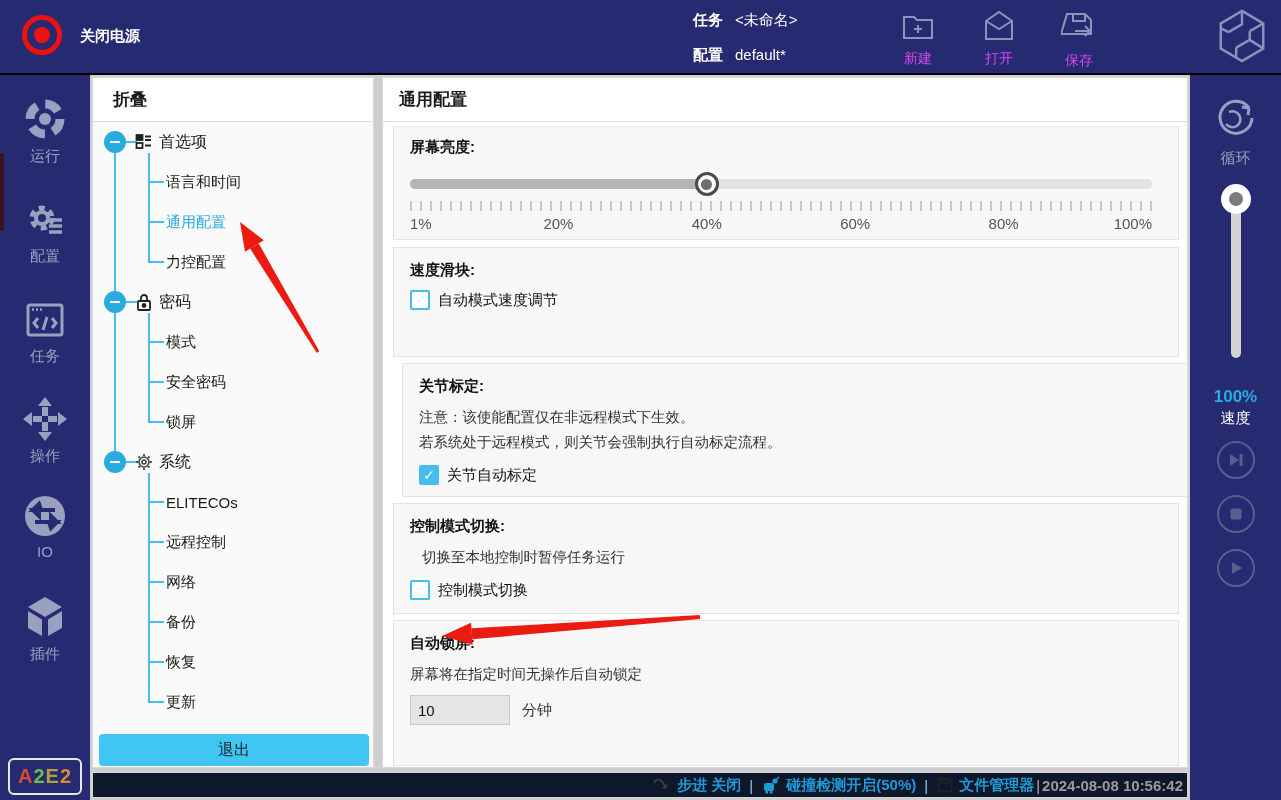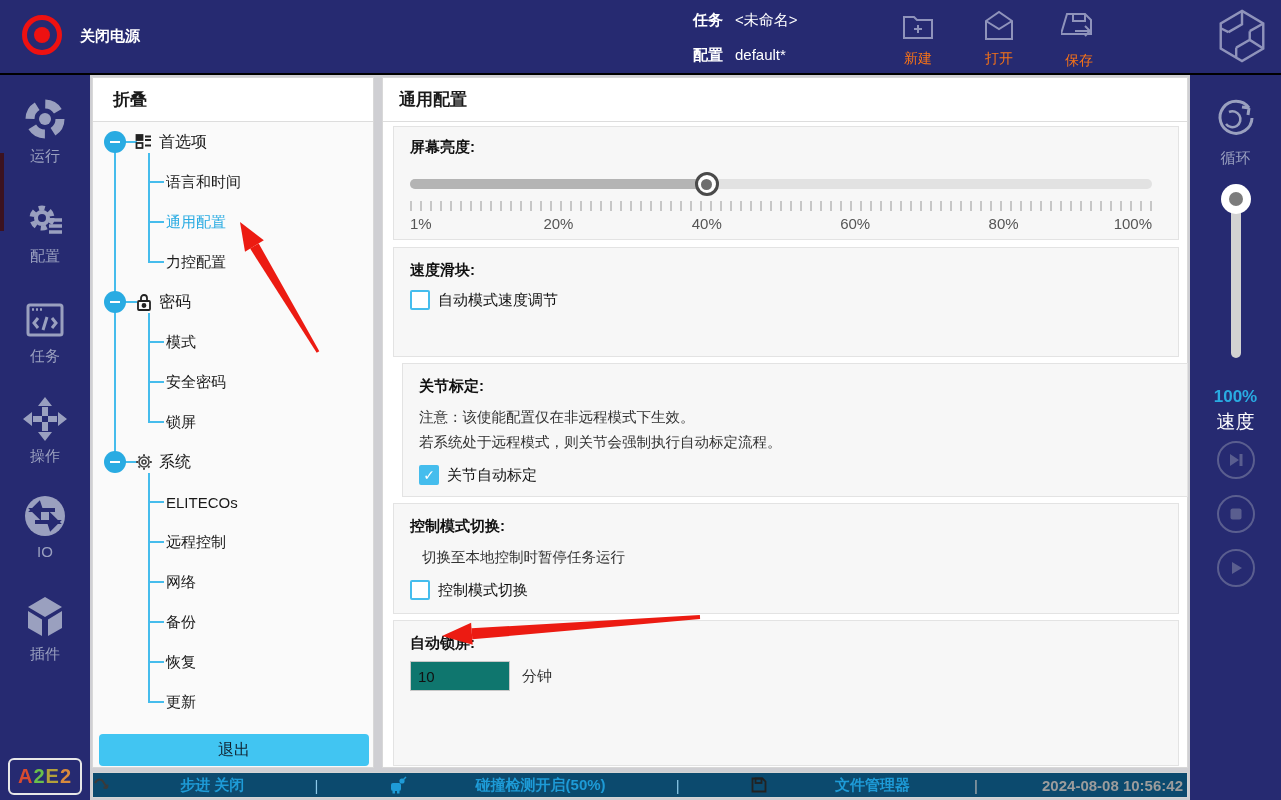--- a/index.html
+++ b/index.html
@@ -10,21 +10,21 @@
   #topbar { position:absolute; left:0; top:0; width:1281px; height:73px; background:#262a71; }
   #topbar-underline { position:absolute; left:0; top:73px; width:1281px; height:2px; background:#000; }
   .power-btn { position:absolute; left:20px; top:12px; width:44px; height:46px; display:flex; align-items:center; justify-content:center; }
   .power-ring { width:40px; height:40px; border:5px solid #ee1111; border-radius:50%; display:flex; align-items:center; justify-content:center; }
   .power-dot { width:16px; height:16px; background:#ee1111; border-radius:50%; }
   .power-label { position:absolute; left:80px; top:27px; color:#fff; font-weight:700; font-size:15px; }
   .tb-kv { position:absolute; color:#fff; font-size:15px; display:flex; gap:12px; }
   .tb-kv .k { font-weight:700; }
   .tb-action { position:absolute; top:8px; width:64px; height:60px; display:flex; flex-direction:column; align-items:center; justify-content:space-between; cursor:pointer; }
   .tb-action svg { display:block; }
-  .tb-action .lbl { color:#f97316; font-size:14px;text-align:center; }
+  .tb-action .lbl { color:#d946ef; font-size:14px;text-align:center; }
   
   #leftnav { position:absolute; left:0; top:75px; width:90px; height:725px; background:#262a71; }
   .edge-strip { position:absolute; left:0; top:78px; width:4px; height:78px; background:#3c1220; }
   .nav-item { position:absolute; left:0; width:90px; text-align:center; cursor:pointer; }
   .nav-item .ic { display:flex; justify-content:center; }
   .nav-item .lbl { color:#9aa0bf; font-size:15px; margin-top:4px; }
   .a2e2 { position:absolute; left:8px; top:683px; width:74px; height:37px; border:2px solid #e8e8e8;
     border-radius:6px; display:flex; align-items:center; justify-content:center; font-size:20px; font-weight:700; letter-spacing:1px; }
   
   #treepanel { position:absolute; left:92px; top:77px; width:282px; height:691px; background:#fafafa; border:1px solid #d8d8d8; }
@@ -60,39 +60,39 @@
   .h-fill { position:absolute; left:0; top:0; height:10px; background:#b4b4b4; border-radius:5px; }
   .h-handle { position:absolute; top:5px; transform:translate(-50%,-50%); width:24px; height:24px; background:#fff;
     border:3px solid #4a4a4a; border-radius:50%; display:flex; align-items:center; justify-content:center; cursor:pointer; }
   .h-handle .dot { width:11px; height:11px; background:#6e6e6e; border-radius:50%; }
   .h-ruler { position:absolute; left:16px; top:74px; width:742px; height:10px;
     background:repeating-linear-gradient(to right,#c7c7c7 0 2px,transparent 2px 10px); }
   .h-scale { position:absolute; left:16px; top:88px; width:742px; height:20px; font-size:15px; color:#555; }
   .h-scale span { position:absolute; top:0; }
   .sc0{left:0;} .sc20{left:20%;transform:translateX(-50%);} .sc40{left:40%;transform:translateX(-50%);}
   .sc60{left:60%;transform:translateX(-50%);} .sc80{left:80%;transform:translateX(-50%);} .sc100{right:0;}
-  .lock-input { width:100px; height:30px; border:1px solid #c8c8c8; background:#0f766e; font-size:15px;
+  .lock-input { width:100px; height:30px; border:1px solid #c8c8c8; background:#e5e5e5; font-size:15px;
     padding-left:7px; font-family:inherit; color:#111; }
   .unit { font-size:15px; color:#333; margin-left:12px; }
   .input-row { display:flex; align-items:center; margin-top:8px; }
   
   #rightpanel { position:absolute; left:1190px; top:75px; width:91px; height:725px; background:#262a71; }
   .rp-loop { position:absolute; left:0; top:18px; width:91px; text-align:center; cursor:pointer; }
   .rp-loop .lbl { color:#9aa0bf; font-size:15px; margin-top:2px; }
   .v-track { position:absolute; left:41px; top:115px; width:10px; height:168px; background:#d2d2d2; border-radius:5px; cursor:pointer; }
   .v-handle { position:absolute; left:31px; top:109px; width:30px; height:30px; background:#fff; border-radius:50%;
     display:flex; align-items:center; justify-content:center; cursor:pointer; }
   .v-handle .dot { width:14px; height:14px; background:#7c7c7c; border-radius:50%; }
   .rp-speedval { position:absolute; left:0; top:312px; width:91px; text-align:center; color:#29abe2; font-weight:700; font-size:17px; }
-  .rp-speedlbl { position:absolute; left:0; top:334px; width:91px; text-align:center; color:#fff; font-size:19px; }
+  .rp-speedlbl { position:absolute; left:0; top:334px; width:91px; text-align:center; color:#fff; font-size:15px; }
   .rp-btn { position:absolute; left:27px; width:38px; height:38px; border:2px solid #5a5e8f; border-radius:50%;
     display:flex; align-items:center; justify-content:center; cursor:pointer; }
   
-  #statusbar { position:absolute; left:92px; top:772px; width:1096px; height:26px; background:#0c4a6e;
-    border:1px solid #d5d5d5; display:flex; align-items:center; justify-content:space-between; padding-right:4px;
+  #statusbar { position:absolute; left:92px; top:772px; width:1096px; height:26px; background:#0f172a;
+    border:1px solid #d5d5d5; display:flex; align-items:center; justify-content:flex-end; padding-right:4px;
     font-size:15px; font-weight:700; white-space:nowrap; }
   #statusbar .blue { color:#1e9bd7; }
   #statusbar .sep { color:#8cc9e9; margin:0 8px; font-weight:400; }
   #statusbar .gsep { color:#b0b0b0; margin:0 2px; font-weight:400; }
   #statusbar .time { color:#9c9c9c; }
   #statusbar svg { margin-right:5px; }
   #arrow-overlay { position:absolute; left:0; top:0; width:1281px; height:800px; pointer-events:none; z-index:50; }
 </style>
 </head>
 <body>
@@ -383,20 +383,21 @@
     <div class="title">控制模式切换:</div>
     <div class="desc" style="margin-top:9px;margin-left:12px;">切换至本地控制时暂停任务运行</div>
     <div class="cb-row">
       <span class="cb">✓</span>
       <span class="cb-lbl">控制模式切换</span>
     </div>
   </div>
 
   <div class="card flowpad" style="top:542px; height:146px;">
     <div class="title">自动锁屏:</div>
+    <div class="desc" style="margin-top:9px;">屏幕将在指定时间无操作后自动锁定</div>
     <div class="input-row">
       <input class="lock-input" type="text" value="10" style="">
       <span class="unit">分钟</span>
     </div>
   </div>
 </div>
 
 <div id="rightpanel">
   <div class="rp-loop">
     <svg width="50" height="50" viewBox="0 0 50 50" fill="none" stroke="#9aa0bf" stroke-width="3">

